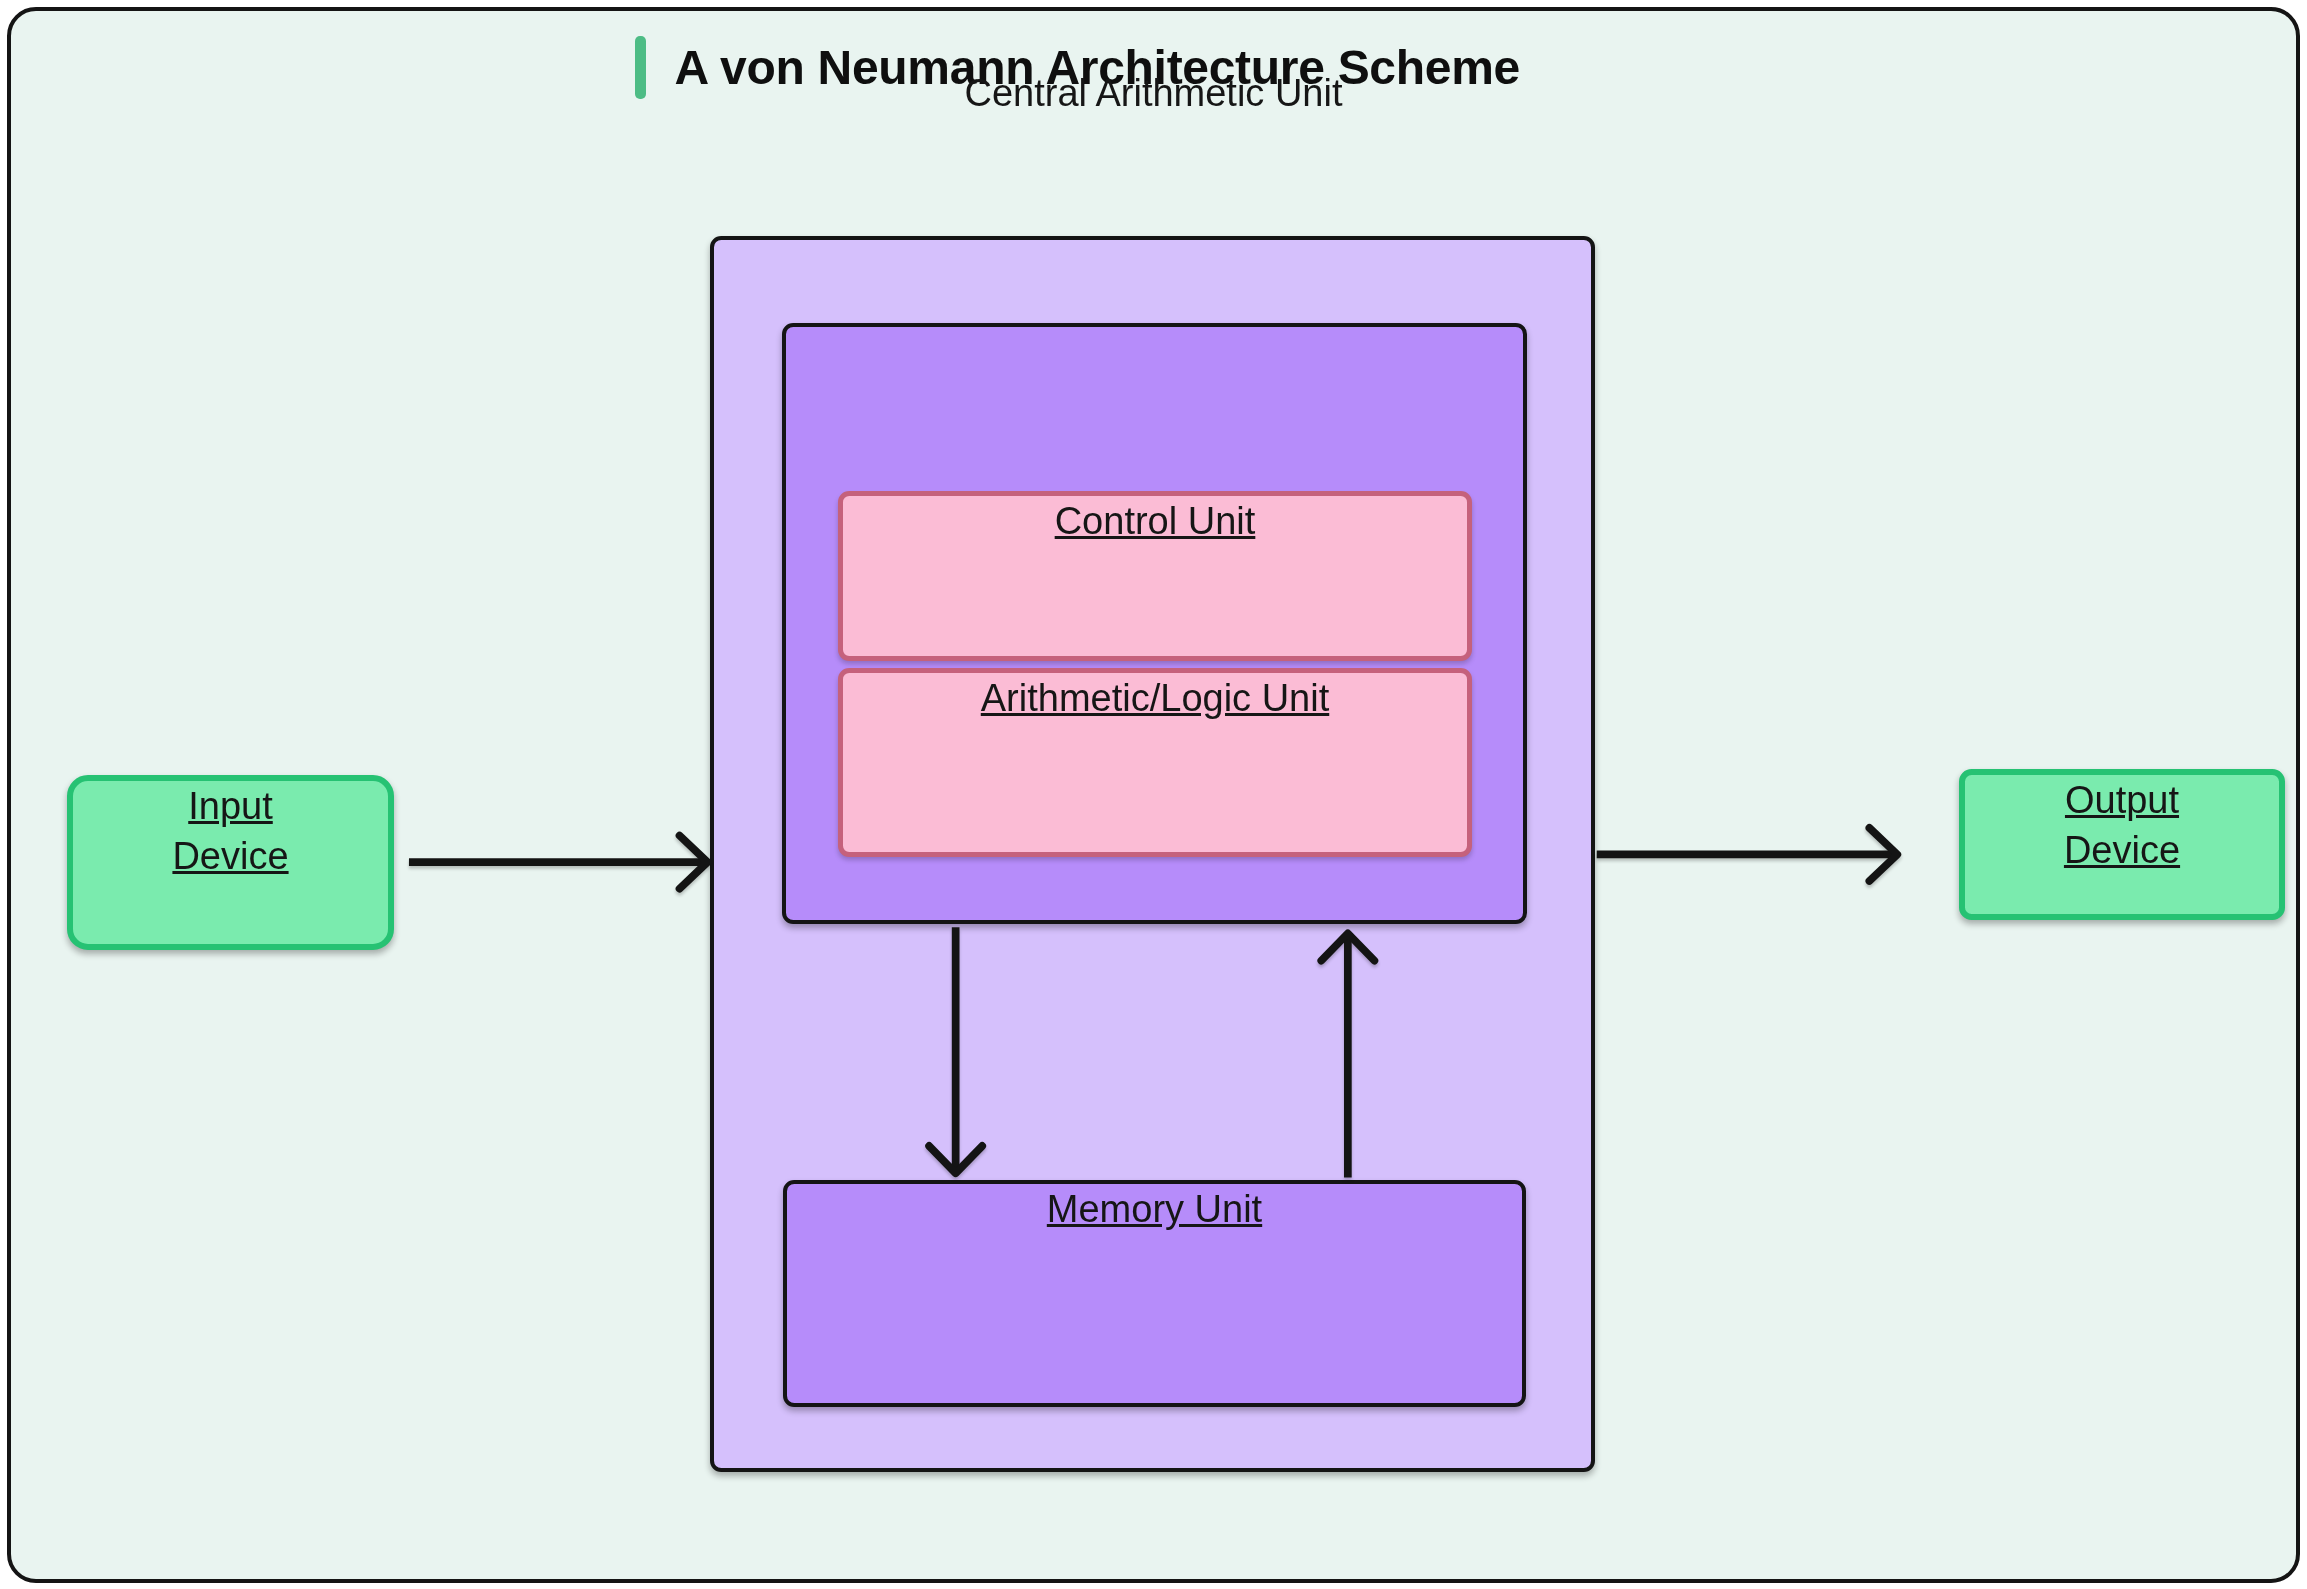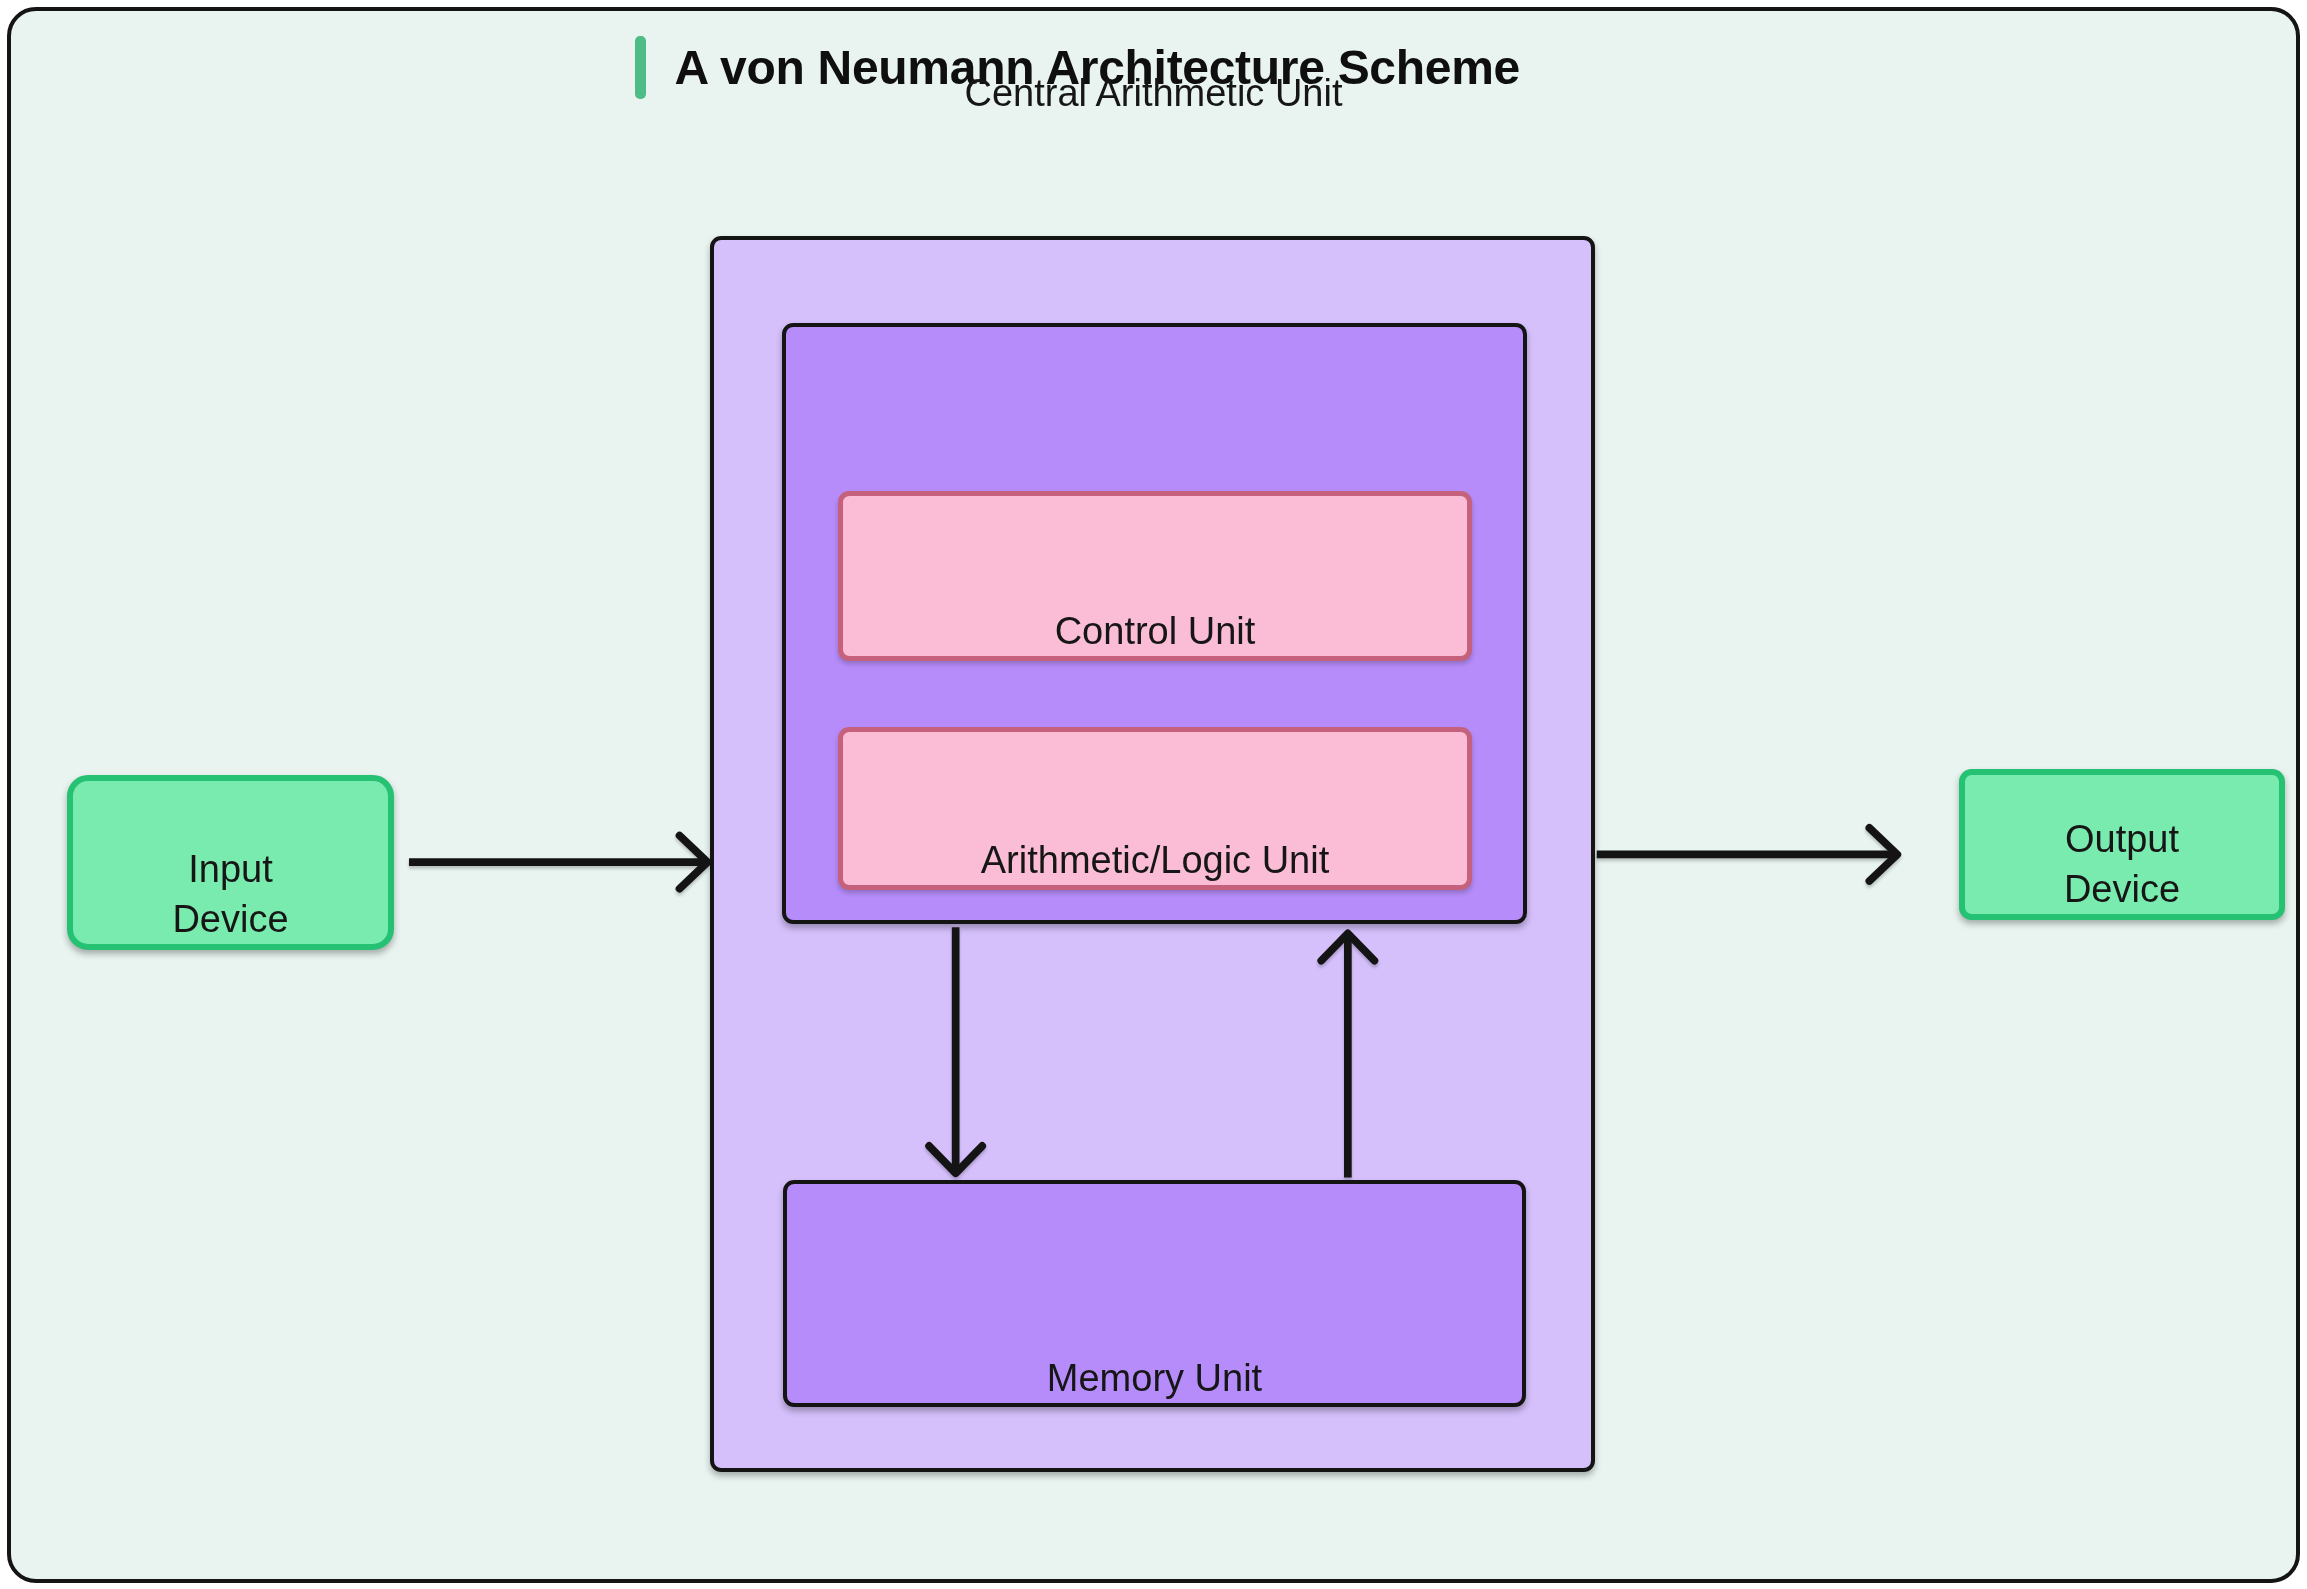--- a/index.html
+++ b/index.html
@@ -47,24 +47,25 @@
     color: #0f0f0f;
     letter-spacing: -0.3px;
     white-space: nowrap;
     line-height: 1;
   }
   
   .node {
     position: absolute;
     box-sizing: border-box;
     display: flex;
-    align-items: flex-end;
+    align-items: flex-start;
     justify-content: center;
     text-align: center;
     color: #161616;
+    text-decoration: underline;
   }
   .node .label {
     font-size: 38px;
     line-height: 1.32;
     white-space: pre-line;
   }
   .shadowed {
     box-shadow: 0 4.2px 6.3px -0.7px rgba(10, 10, 10, 0.30);
   }
   
@@ -95,22 +96,22 @@
     background: #fbbcd5;
     border: 5.6px solid #c5617c;
     border-radius: 11.2px;
     box-shadow: 0 3.5px 4.9px -0.7px rgba(10, 10, 10, 0.22);
   }
   .control-unit {
     left: 838px; top: 491px;
     width: 634px; height: 170px;
   }
   .alu-unit {
-    left: 838px; top: 727px;
-    width: 634px; height: 163px;
+    left: 838px; top: 668px;
+    width: 634px; height: 189px;
   }
   .memory-box {
     left: 783px; top: 1180px;
     width: 743px; height: 227px;
     background: #b68cfa;
     border: 4.9px solid #141414;
     border-radius: 11.2px;
   }
   .device {
     background: #7aebae;

